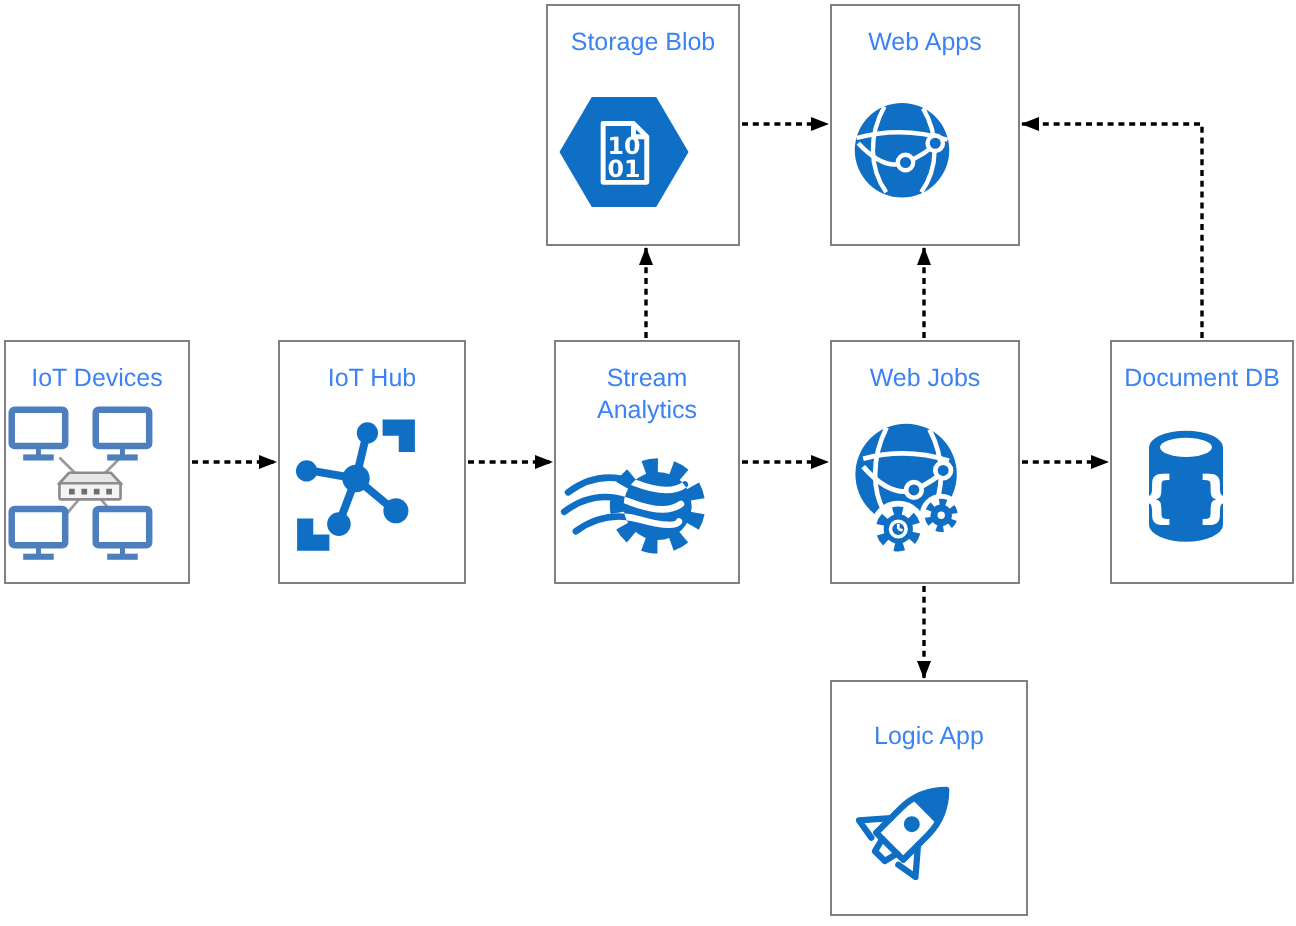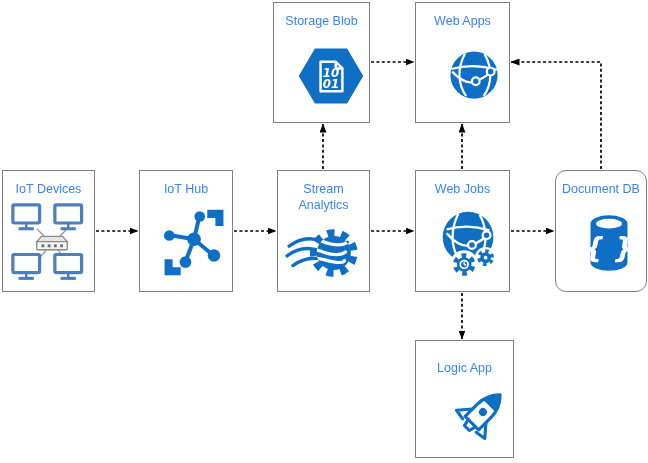--- a/index.html
+++ b/index.html
@@ -26,31 +26,30 @@
     line-height:1.25;
     color:#3b82f6;
     text-align:center;
     white-space:pre-line;
   }
   .node-icon{
     flex:1;
     width:100%;
     display:flex;
     align-items:center;
-    justify-content:flex-end;
-    font-style:italic;
+    justify-content:flex-start;
   }
   
   #n-storage-blob    {left:273px;top:2px;  width:97px;height:121px;}
   #n-web-apps        {left:415px;top:2px;  width:95px;height:121px;}
   #n-iot-devices     {left:2px;  top:170px;width:93px;height:122px;}
   #n-iot-hub         {left:139px;top:170px;width:94px;height:122px;}
   #n-stream-analytics{left:277px;top:170px;width:93px;height:122px;}
   #n-web-jobs        {left:415px;top:170px;width:95px;height:122px;}
-  #n-document-db     {left:555px;top:170px;width:92px;height:122px;border-radius:11px;}
+  #n-document-db     {left:555px;top:170px;width:92px;height:122px;}
   #n-logic-app       {left:415px;top:340px;width:99px;height:118px;}
   #n-stream-analytics .node-label{max-width:64px;}
   #n-logic-app .node-label{padding-top:20px;}
 
   #edge-layer{
     position:absolute;left:0;top:0;z-index:3;
     pointer-events:none;
   }
   .edge{
     fill:none;

